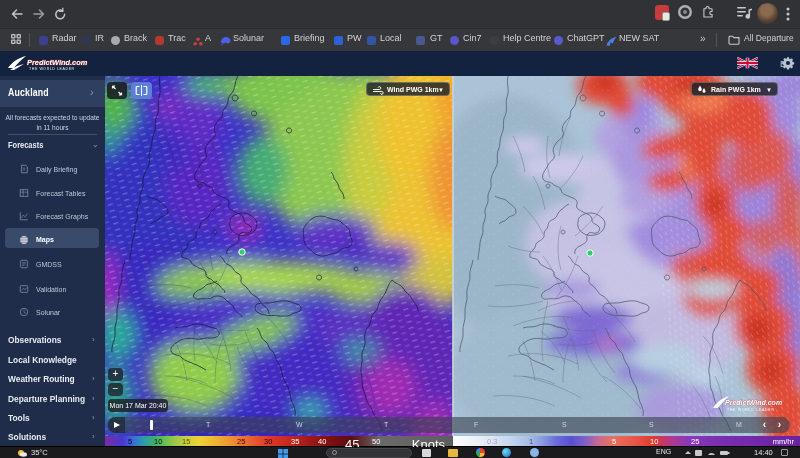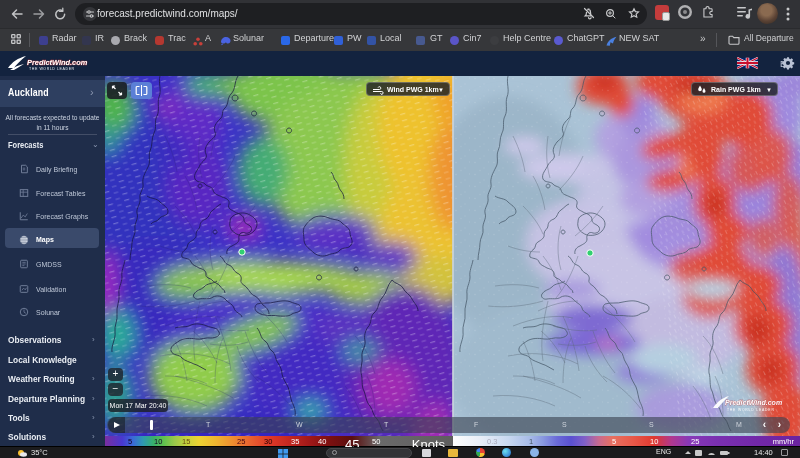--- a/index.html
+++ b/index.html
@@ -37,37 +37,20 @@
 
 <div class="abs" id="toolbar">
   <svg class="abs" style="left:11px;top:7px" width="60" height="14" viewBox="0 0 60 14">
     <g fill="none" stroke-linecap="round" stroke-linejoin="round">
       <path d="M11 7H1.5M5.5 3 1.5 7l4 4" stroke="#c2c3c5" stroke-width="1.5"></path>
       <path d="M23 7h9.5M28.5 3l4 4-4 4" stroke="#9c9da0" stroke-width="1.5"></path>
       <path d="M51.5 3.6A4.4 4.4 0 1 0 53.6 7.2" stroke="#c2c3c5" stroke-width="1.5"></path>
           <path d="M51.8 1.2v3.2h-3.2" stroke="#c2c3c5" stroke-width="1.3"></path>
     </g>
   </svg>
-  <div class="abs" id="urlpill">
-    <svg class="abs" style="left:8px;top:4px" width="14" height="14" viewBox="0 0 14 14">
-          <circle cx="7" cy="7" r="7" fill="#35363a"></circle>
-          <g stroke="#c7c8ca" stroke-width="1.1" stroke-linecap="round">
-            <path d="M3.5 5h7M3.5 9h7"></path>
-            <circle cx="6" cy="5" r="1.2" fill="#35363a"></circle>
-            <circle cx="8.5" cy="9" r="1.2" fill="#35363a"></circle>
-          </g>
-        </svg>
-    <span style="position:absolute;left:22px">forecast.predictwind.com/maps/</span>
-    <svg class="abs" style="left:508px;top:4px" width="60" height="14" viewBox="0 0 60 14" fill="none" stroke="#c7c8ca" stroke-width="1.2" stroke-linecap="round">
-      <path d="M4.5 2.2a3 3 0 0 1 3 3c0 2 .5 3 1.2 3.6H2.3c.7-.6 1.2-1.6 1.2-3.6a3 3 0 0 1 3-3zM5.5 10.5a1.3 1.3 0 0 0 2.6 0M1.5 1.5l9 9"></path>
-      <circle cx="27" cy="6" r="3.4"></circle>
-          <path d="M29.5 8.5 32 11M27 4.5v3M25.5 6h3" stroke-width="1"></path>
-      <path d="M51 1.8l1.35 2.8 3.1.4-2.3 2.1.6 3.1-2.75-1.5-2.75 1.5.6-3.1-2.3-2.1 3.1-.4z"></path>
-    </svg>
-  </div>
   <div class="abs" style="left:655px;top:5px;width:14px;height:15px;border-radius:3px;background:#c43c3c"></div>
   <div class="abs" style="left:662px;top:12px;width:8px;height:9px;border-radius:2px;background:#e8e8e8;border:1px solid #999"></div>
   <svg class="abs" style="left:678px;top:5px" width="14" height="14" viewBox="0 0 14 14">
         <circle cx="7" cy="7" r="5.8" fill="none" stroke="#b0b0b2" stroke-width="2.4"></circle>
         <circle cx="7" cy="7" r="2" fill="#8a8a8c"></circle>
       </svg>
   <svg class="abs" style="left:701px;top:5px" width="14" height="14" viewBox="0 0 24 24" fill="none" stroke="#c7c8ca" stroke-width="1.9">
         <path d="M5 10h3.2a0.5 0.5 0 0 0 .5-.6 2.6 2.6 0 1 1 5 0 .5.5 0 0 0 .5.6H18a1 1 0 0 1 1 1v3.2a.5.5 0 0 1-.6.5 2.6 2.6 0 1 0 0 5 .5.5 0 0 1 .6.5V24H5z" transform="translate(0,-3.5)"></path>
       </svg>
   <svg class="abs" style="left:737px;top:6px" width="15" height="13" viewBox="0 0 15 13" fill="#c7c8ca">
@@ -105,21 +88,21 @@
         <circle cx="2.2" cy="6.8" r="1.8" fill="#c8403a"></circle>
         <circle cx="7.8" cy="6.8" r="1.8" fill="#c8403a"></circle>
       </svg>
       <div class="bm" style="left:205px">A</div>
   <svg class="abs" style="left:220px;top:7px" width="11" height="10" viewBox="0 0 11 10">
         <path d="M1 6c0-3 2.5-5 5-5 2.8 0 4.5 1.8 4.5 3.8 0 1.5-1 2.7-2.5 2.7-1 0-1.8-.5-2-1.3-.6.8-1.7 1.3-2.8 1.3C2 7.5 1 6.9 1 6z" fill="#4a63e2"></path>
         <path d="M2 7.5 1 9.3l2.2-.8z" fill="#4a63e2"></path>
       </svg>
       <div class="bm" style="left:233px">Solunar</div>
   <div class="bmi" style="left:281px;background:#2a68e8"></div>
-      <div class="bm" style="left:294px">Departure</div>
+      <div class="bm" style="left:294px">Briefing</div>
   <div class="bmi" style="left:334px;background:#3060d8"></div>
       <div class="bm" style="left:347px">PW</div>
   <div class="bmi" style="left:367px;background:#3353a5"></div>
       <div class="bm" style="left:380px">Local</div>
   <div class="bmi" style="left:416px;background:#47598f"></div>
       <div class="bm" style="left:430px">GT</div>
   <div class="bmi" style="left:450px;background:#5a55c8;border-radius:50%"></div>
       <div class="bm" style="left:463px">Cin7</div>
   <div class="bmi" style="left:490px;background:#3c3d40;border-radius:50%"></div>
       <div class="bm" style="left:503px">Help Centre</div>

